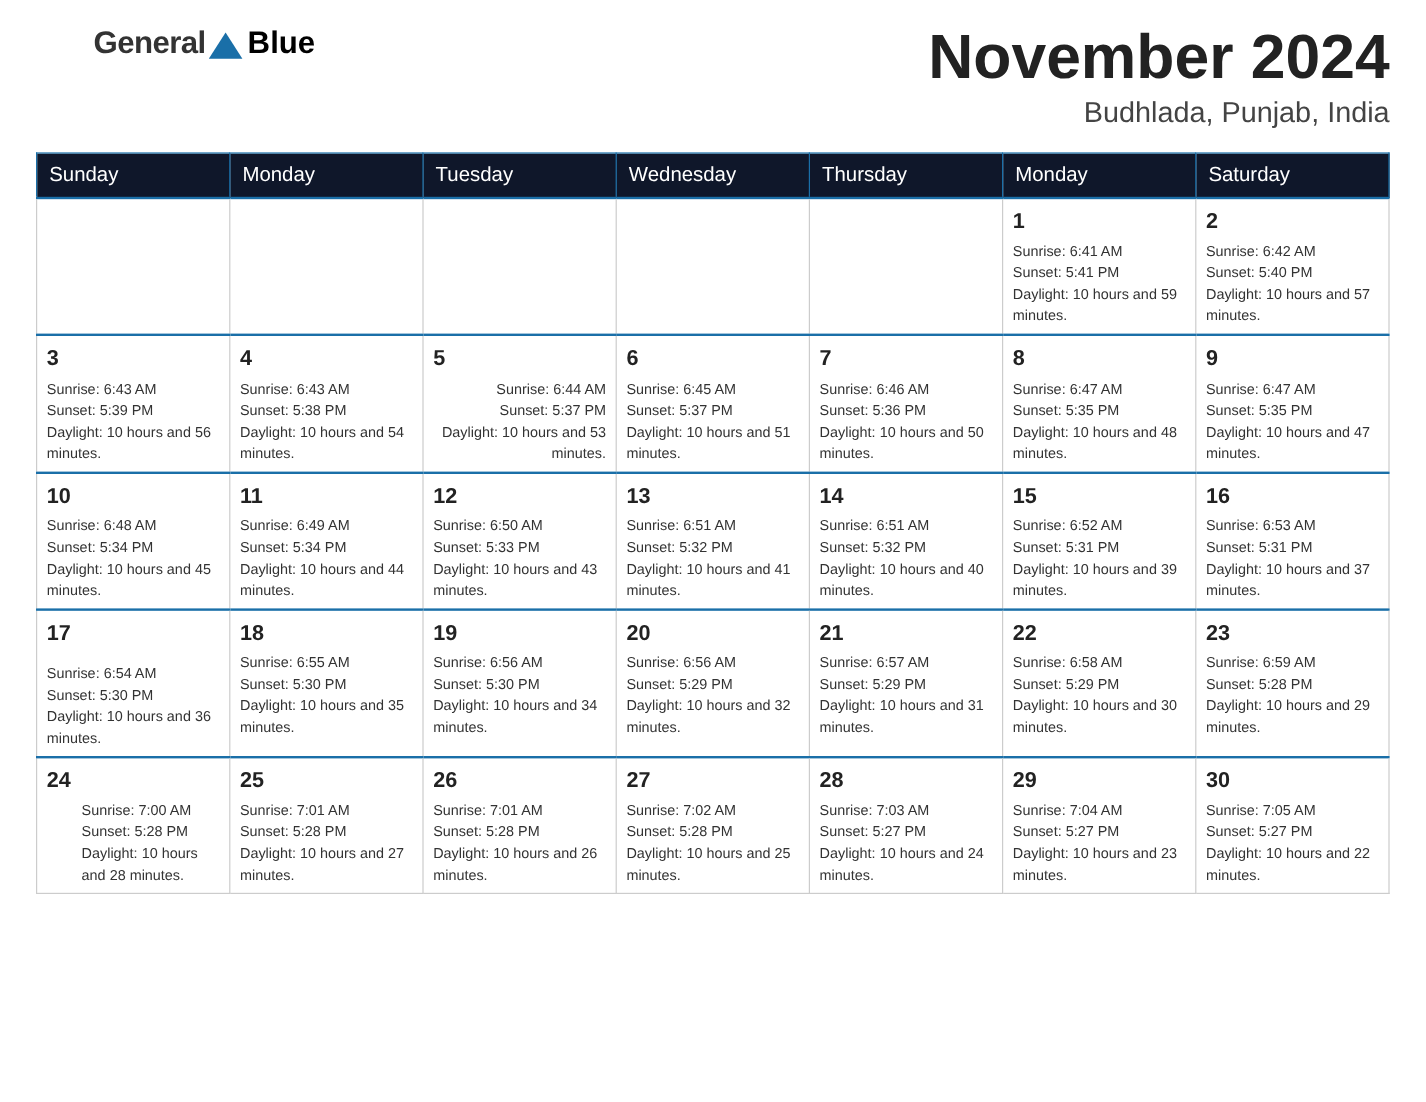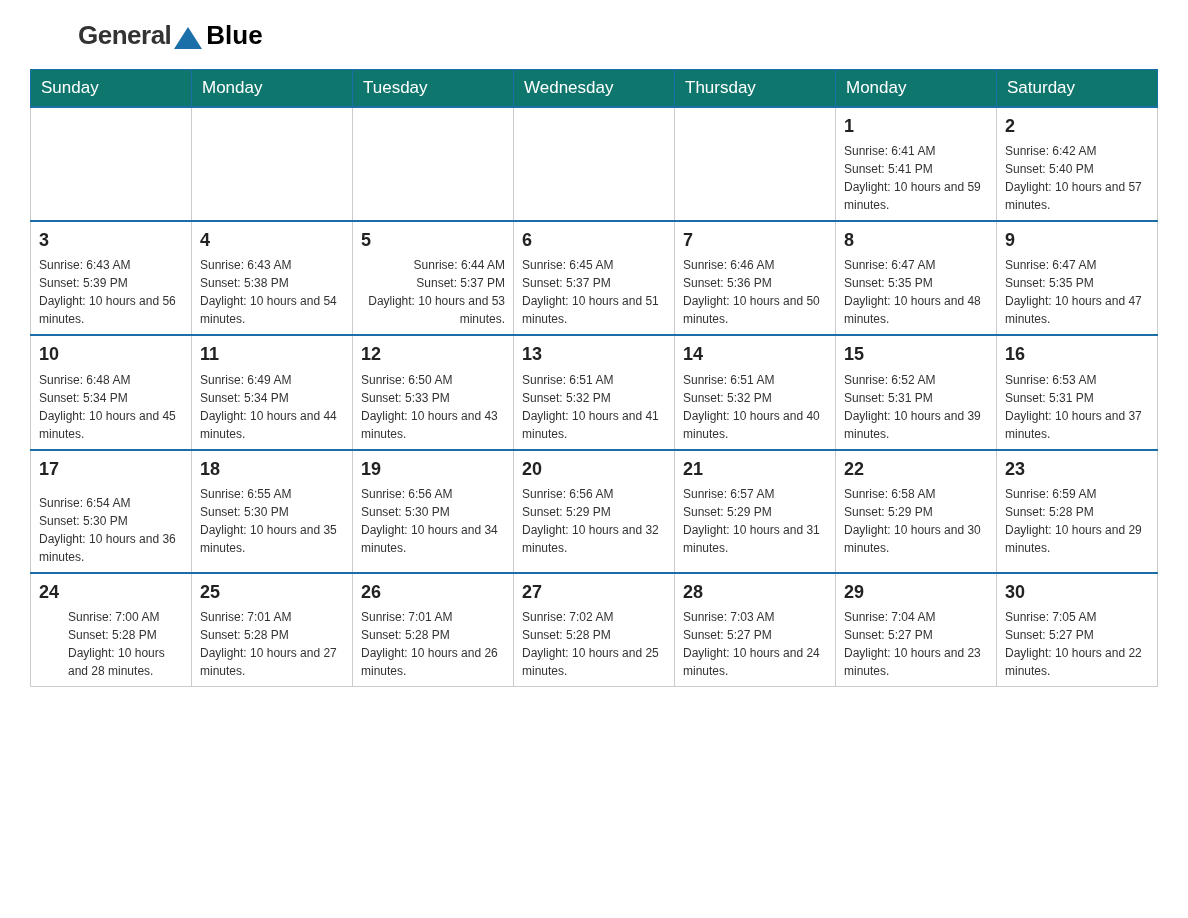--- a/index.html
+++ b/index.html
@@ -59,21 +59,21 @@
     .location-title {
       font-size: 24px;
       color: #444;
       margin-top: 4px;
     }
     .calendar {
       width: 100%;
       border-collapse: collapse;
     }
     .calendar th {
-      background-color: #0f766e;
+      background-color: #0f172a;
       color: #fff;
       font-size: 17px;
       font-weight: normal;
       padding: 8px 10px;
       text-align: left;
       border: 1px solid #1a6fa8;
     }
     .calendar td {
       border: 1px solid #ccc;
       vertical-align: top;
@@ -106,20 +106,24 @@
 </head>
 <body>
 
 <div class="header-area">
   <div class="logo">
     <div class="logo-top">
       <span class="logo-general">General</span>
       <div class="logo-triangle"></div>
       <span class="logo-blue">Blue</span>
     </div>
+  </div>
+  <div class="title-area">
+    <div class="month-title">November 2024</div>
+    <div class="location-title">Budhlada, Punjab, India</div>
   </div>
 </div>
 
 <table class="calendar">
   <thead>
     <tr>
     <th>Sunday</th>
         <th>Monday</th>
         <th>Tuesday</th>
         <th>Wednesday</th>

